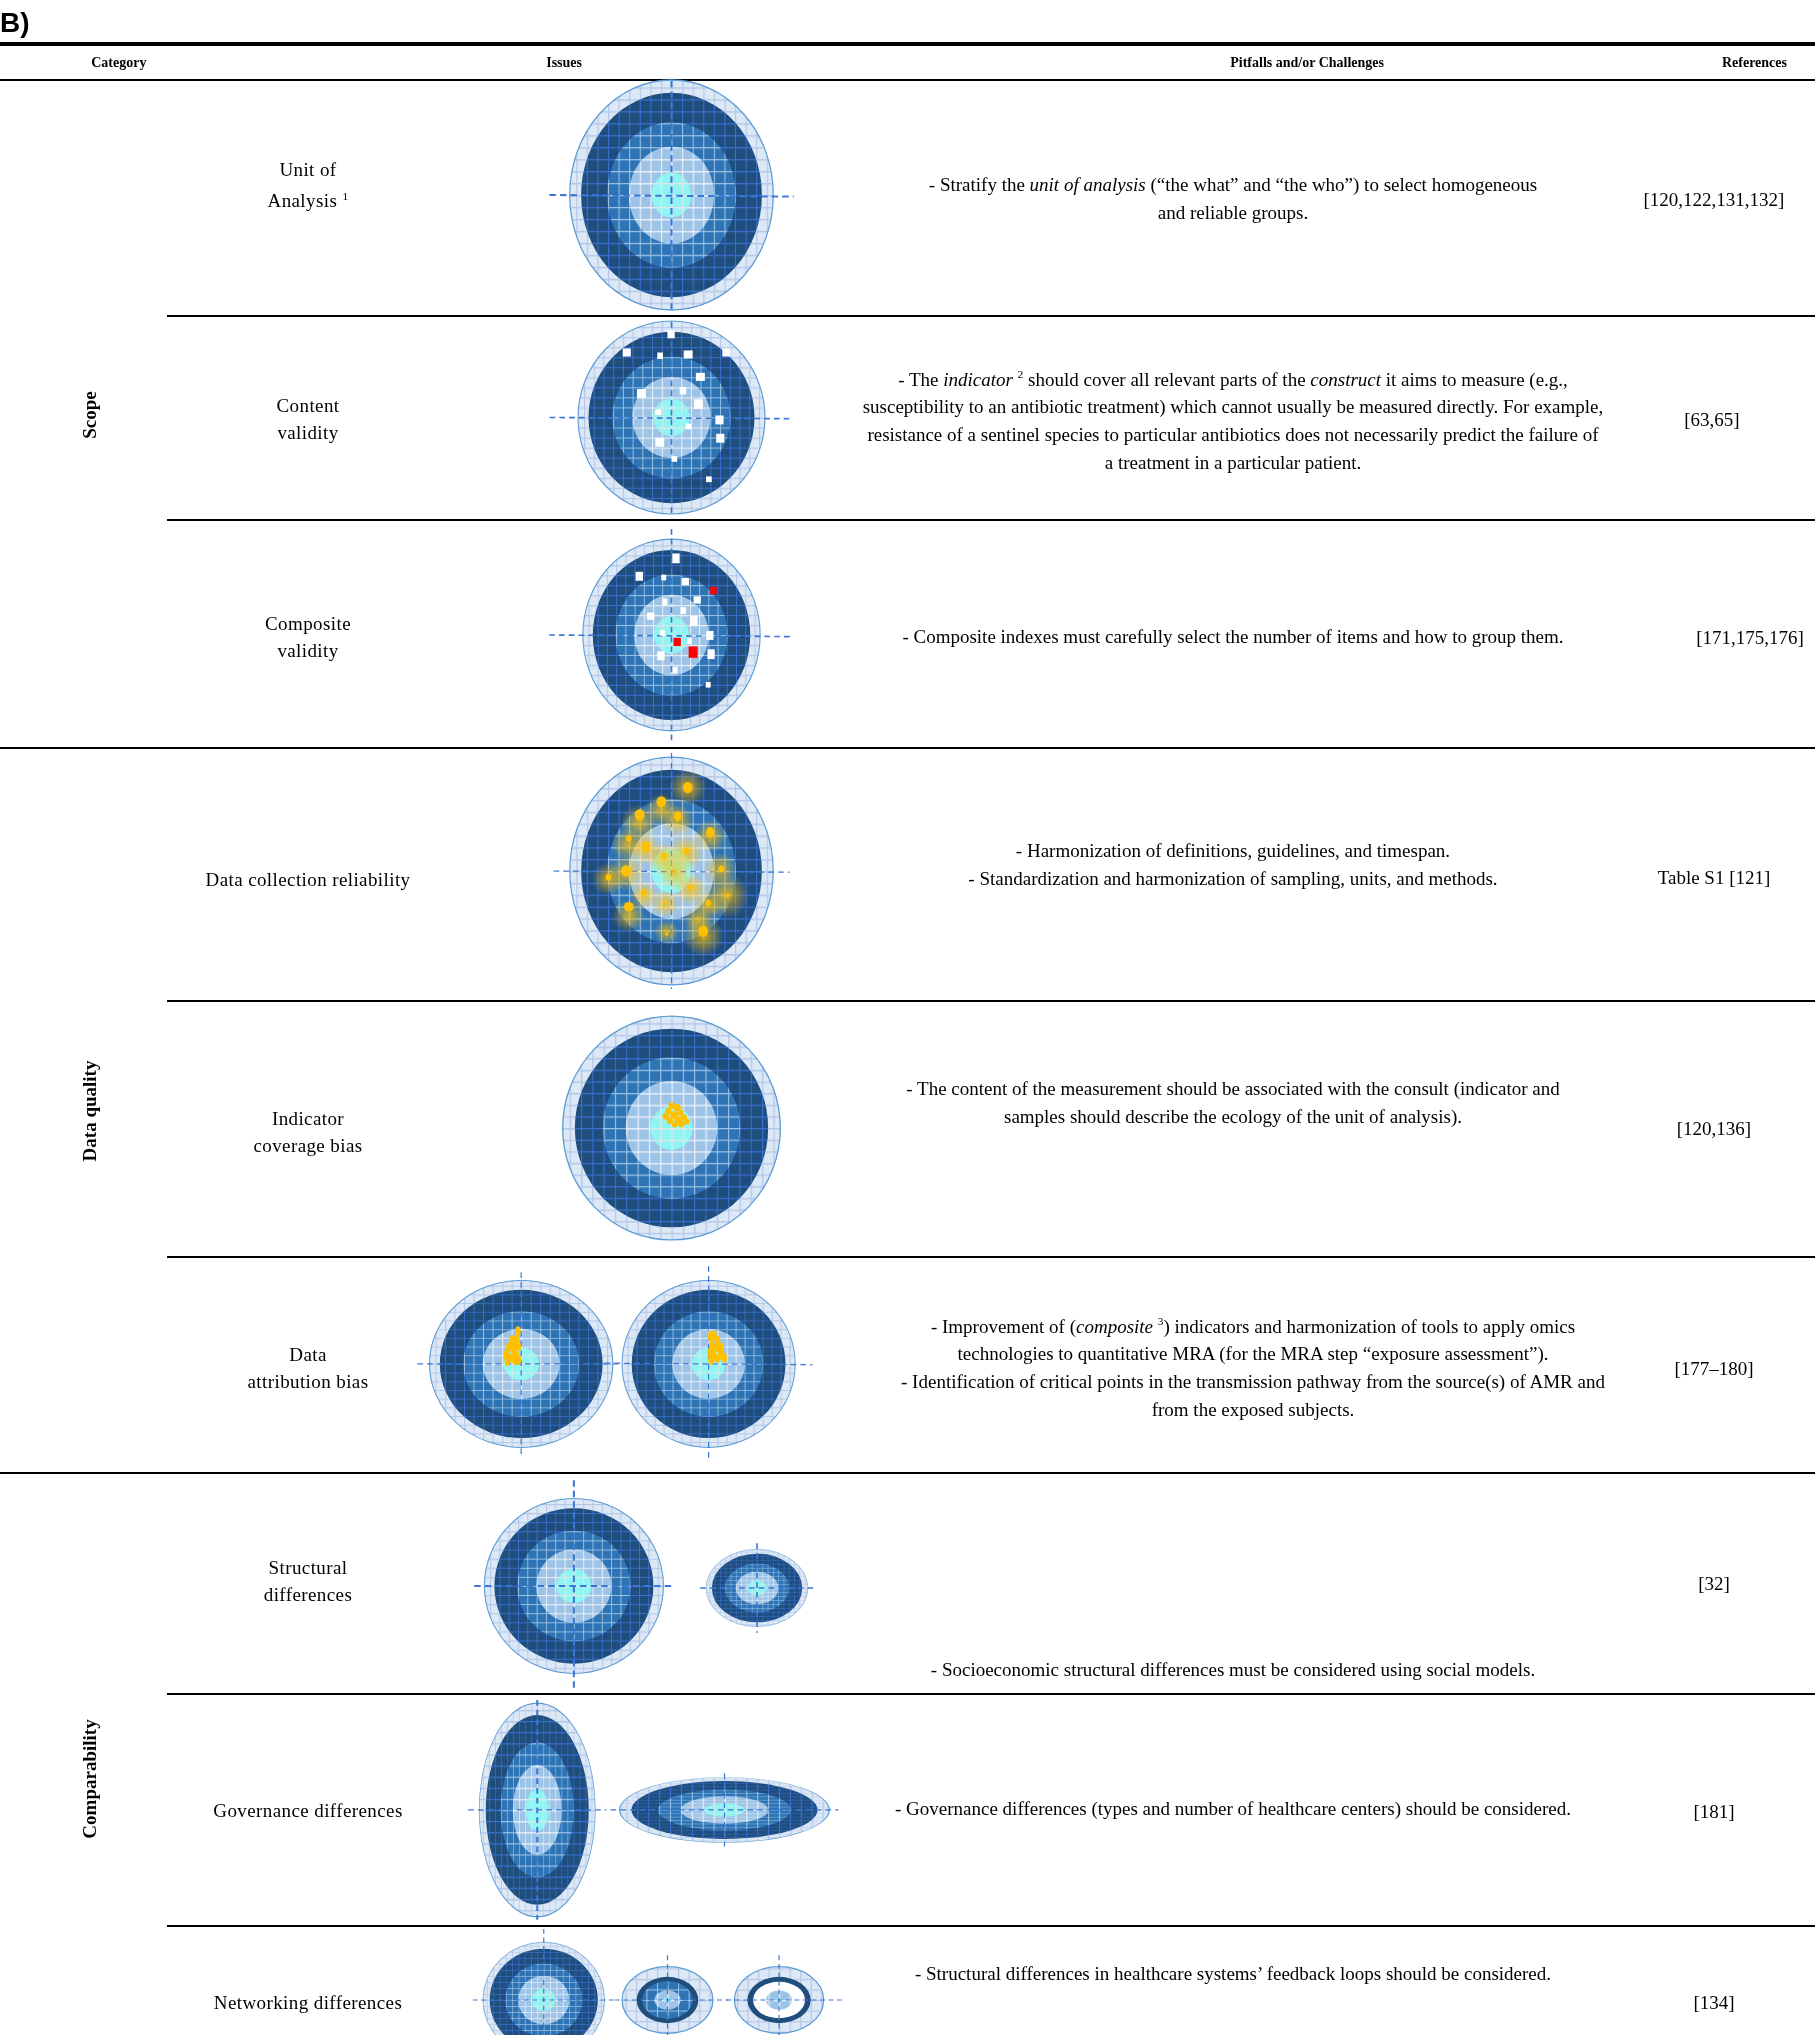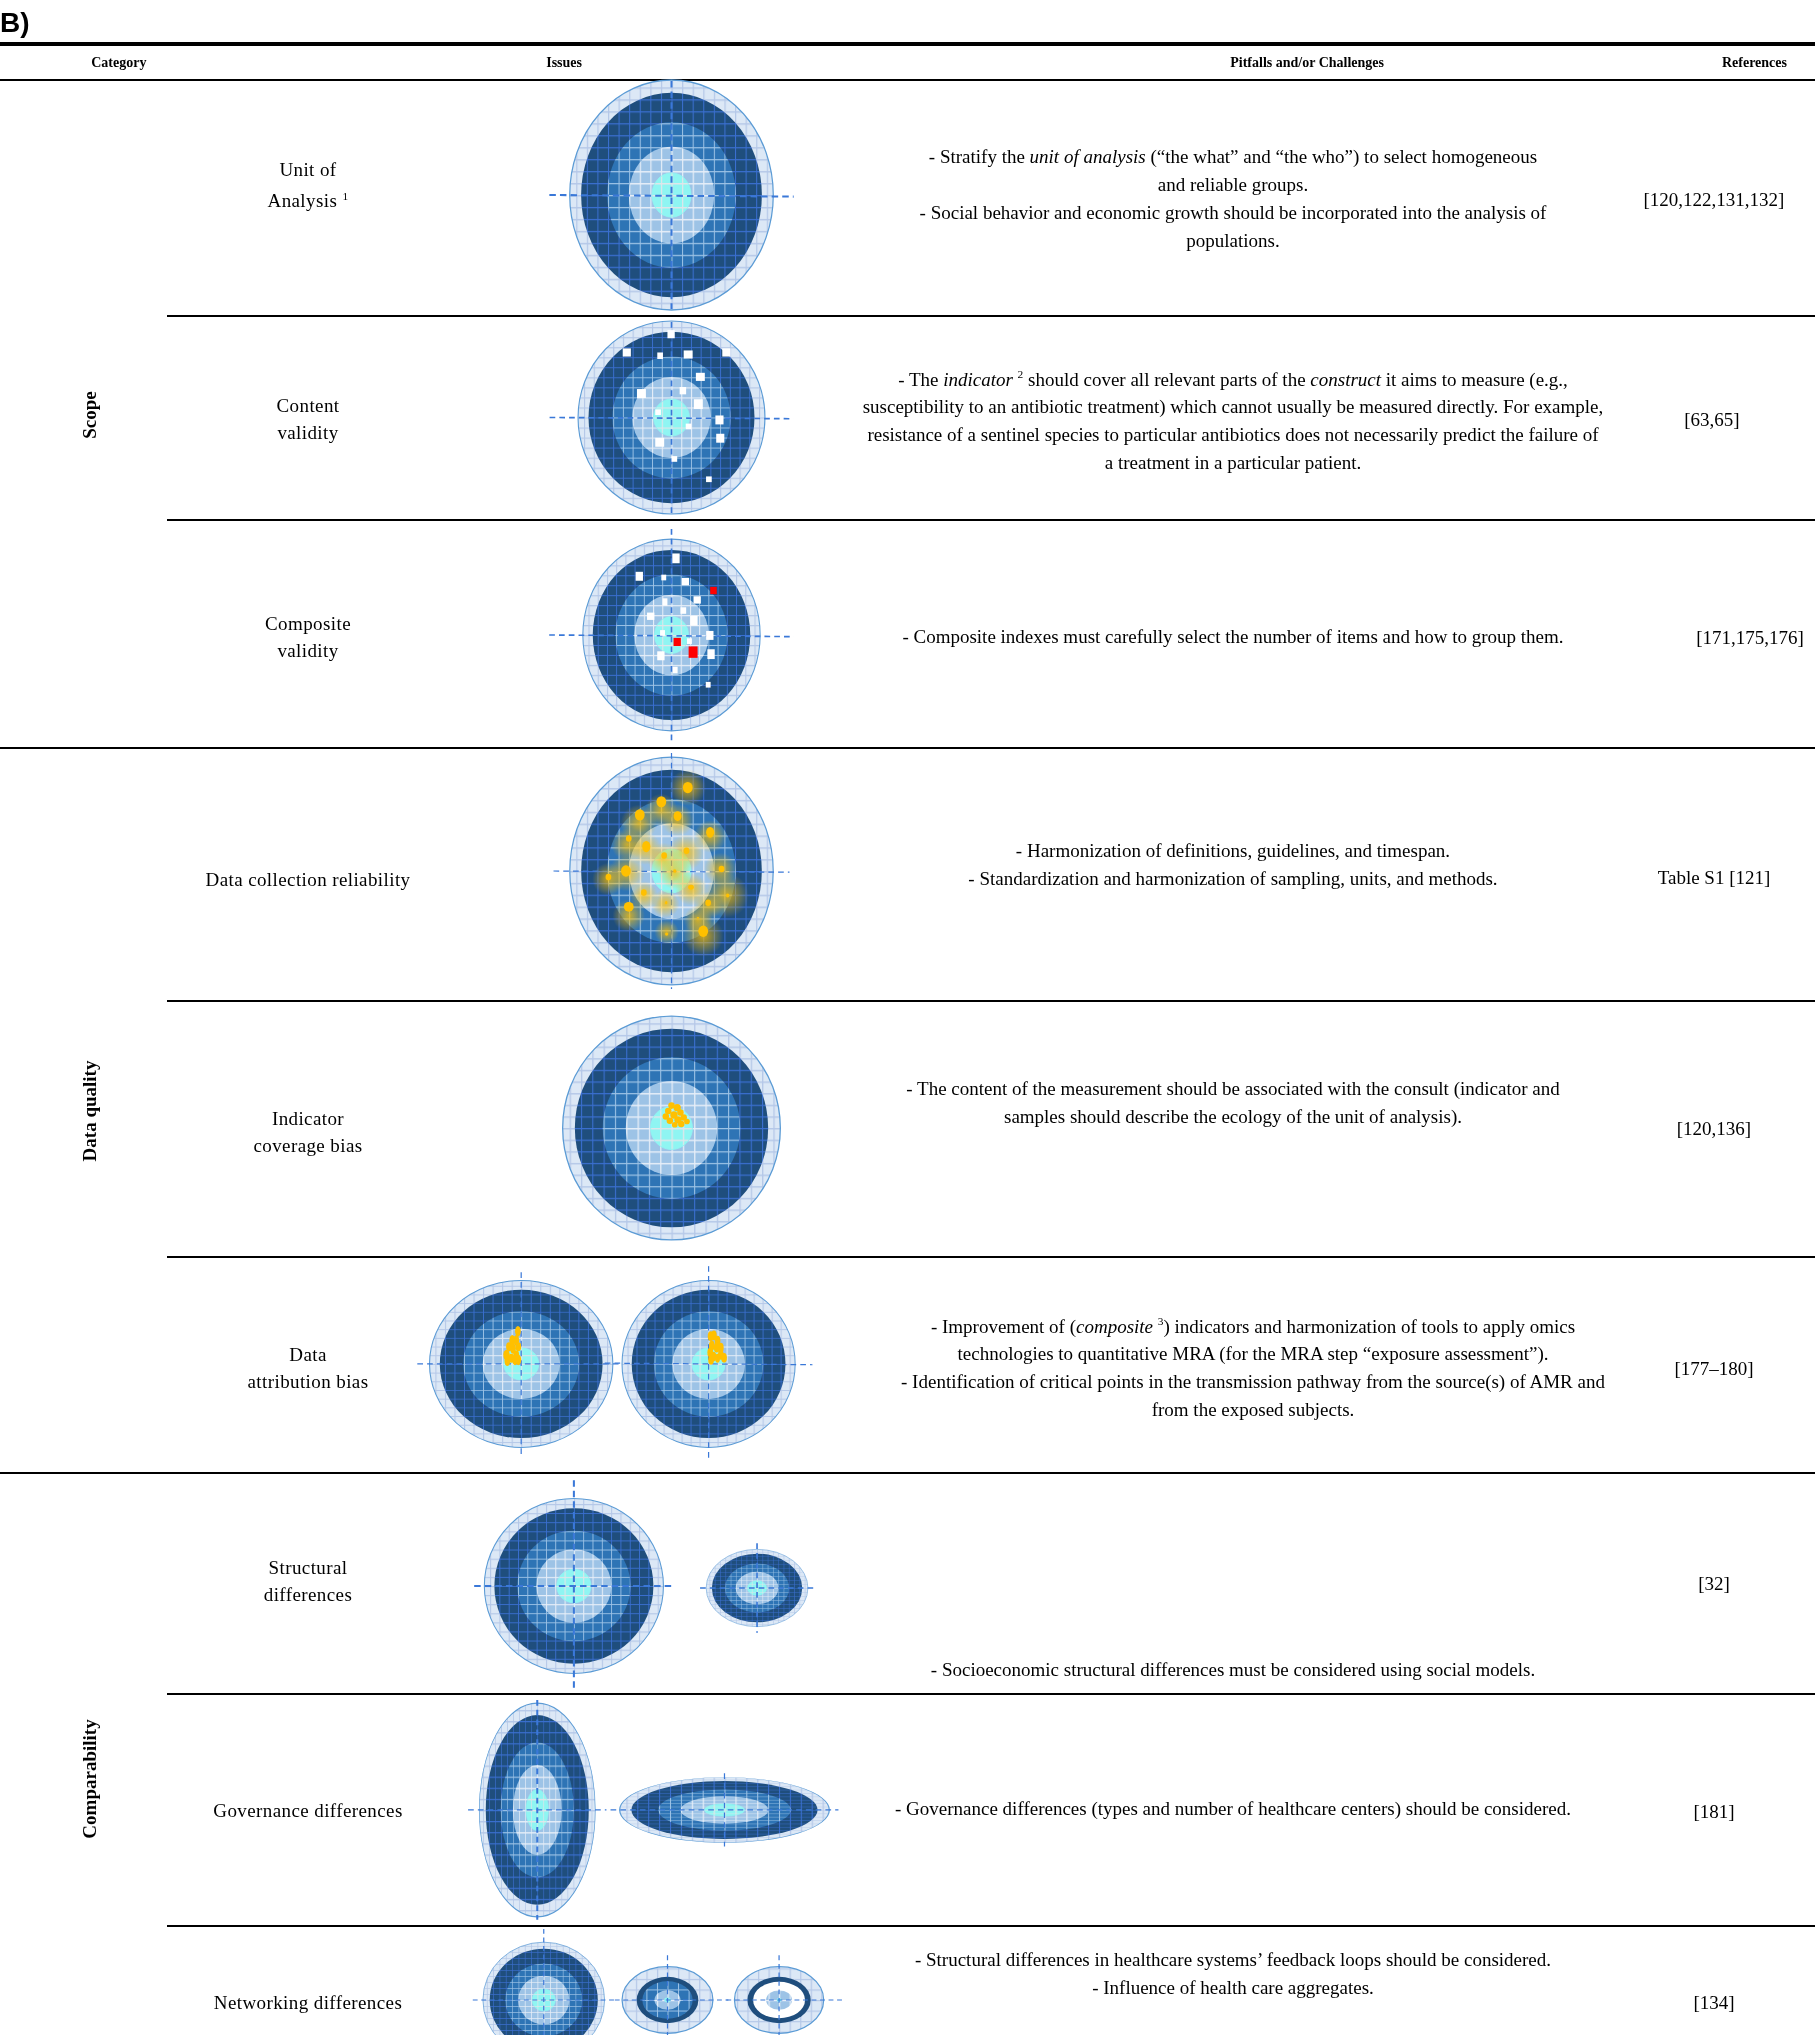--- a/index.html
+++ b/index.html
@@ -82,21 +82,20 @@
 </div>
 <div class="issue" style="left:308px;top:1810px;">
   <div>Governance differences</div>
 </div>
 <div class="issue" style="left:308px;top:2002px;">
   <div>Networking differences</div>
 </div>
 
 <div class="pit" style="left:1233px;top:199px;width:635px;">
   <p><span>-   Stratify the </span><i>unit of analysis</i><span> (“the what” and “the who”) to select homogeneous and reliable groups.</span></p>
-  <p>-   Social behavior and economic growth should be incorporated into the analysis of populations.</p>
 </div>
 <div class="pit" style="left:1233px;top:419px;width:741px;">
   <p><span>- The </span><i>indicator</i> <sup>2</sup><span> should cover all relevant parts of the </span><i>construct</i><span> it aims to measure (e.g., susceptibility to an antibiotic treatment) which cannot usually be measured directly. For example, resistance of a sentinel species to particular antibiotics does not necessarily predict the failure of a treatment in a particular patient.</span></p>
 </div>
 <div class="pit" style="left:1233px;top:637px;width:700px;">
   <p>-   Composite indexes must carefully select the number of items and how to group them.</p>
 </div>
 <div class="pit" style="left:1233px;top:865px;width:741px;">
   <p>-   Harmonization of definitions, guidelines, and timespan.</p>
   <p>-   Standardization and harmonization of sampling, units, and methods.</p>
@@ -109,21 +108,20 @@
   <p>-   Identification of critical points in the transmission pathway from the source(s) of AMR and from the exposed subjects.</p>
 </div>
 <div class="pit" style="left:1233px;top:1650px;width:659px;margin-top:20px;">
   <p>-   Socioeconomic structural differences must be considered using social models.</p>
 </div>
 <div class="pit" style="left:1233px;top:1809px;width:716px;">
   <p>-   Governance differences (types and number of healthcare centers) should be considered.</p>
 </div>
 <div class="pit" style="left:1233px;top:1974px;width:692px;">
   <p>- Structural differences in healthcare systems’ feedback loops should be considered.</p>
-  <p>- Influence of health care aggregates.</p>
 </div>
 
 <div class="ref" style="left:1714px;top:199px;">[120,122,131,132]</div>
 <div class="ref" style="left:1712px;top:419px;">[63,65]</div>
 <div class="ref" style="left:1718px;top:637px;margin-left:32px;">[171,175,176]</div>
 <div class="ref" style="left:1714px;top:877px;">Table S1 [121]</div>
 <div class="ref" style="left:1714px;top:1128px;">[120,136]</div>
 <div class="ref" style="left:1714px;top:1368px;">[177–180]</div>
 <div class="ref" style="left:1714px;top:1583px;">[32]</div>
 <div class="ref" style="left:1714px;top:1811px;">[181]</div>

